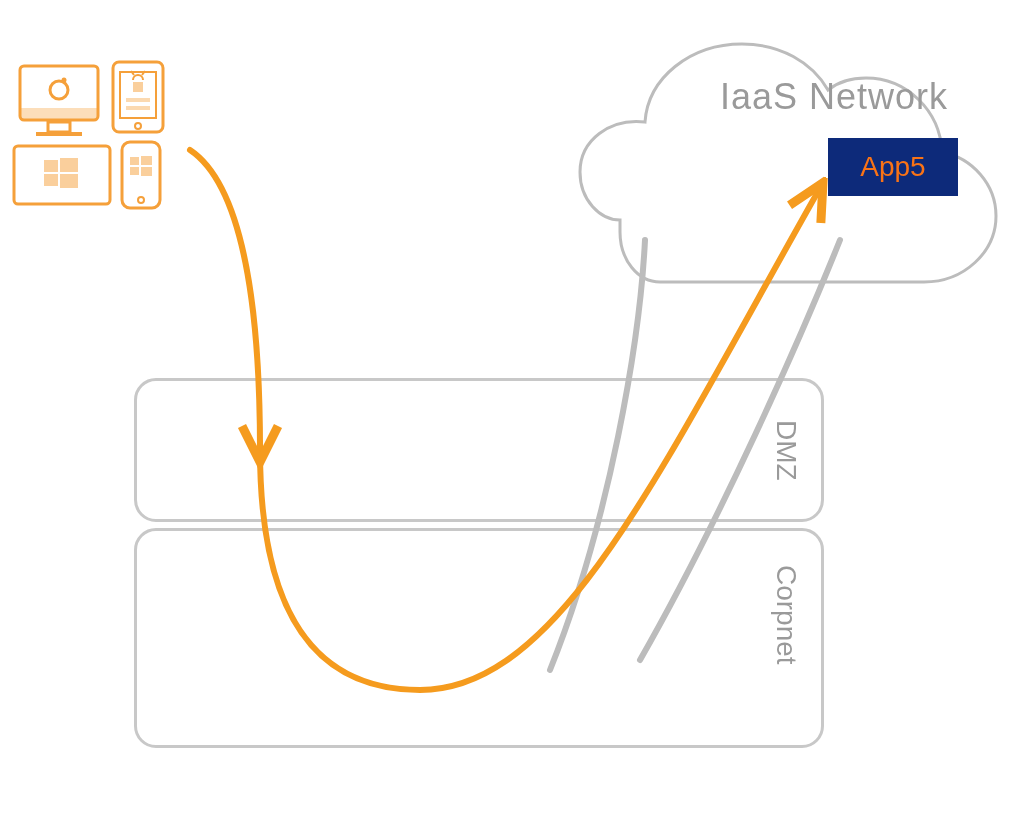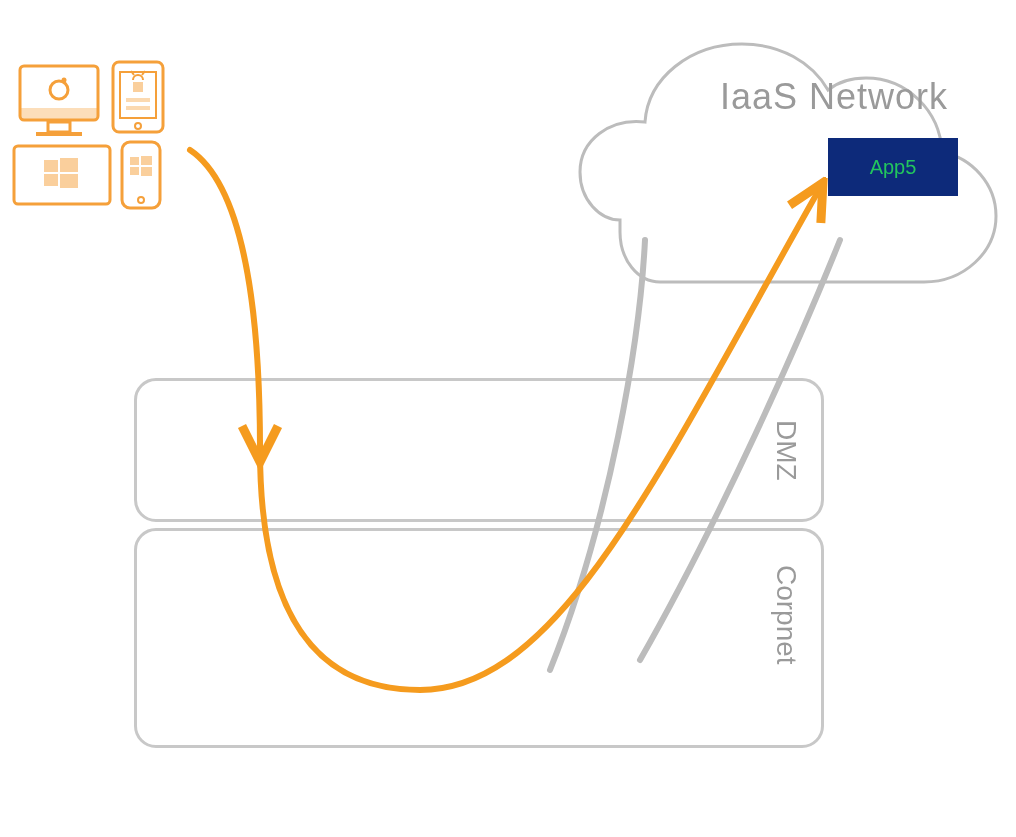--- a/index.html
+++ b/index.html
@@ -23,22 +23,22 @@
   }
   .cloud-label {
     position: absolute;
     color: #9a9a9a;
     font-size: 36px;
     letter-spacing: 1px;
   }
   .app-box {
     position: absolute;
     background: #0d2a7a;
-    color: #22c55e;
-    font-size: 20px;
+    color: #f97316;
+    font-size: 28px;
     display: flex;
     align-items: center;
     justify-content: center;
   }
   .zone-box {
     position: absolute;
     border: 3px solid #c8c8c8;
     border-radius: 22px;
     background: transparent;
   }

